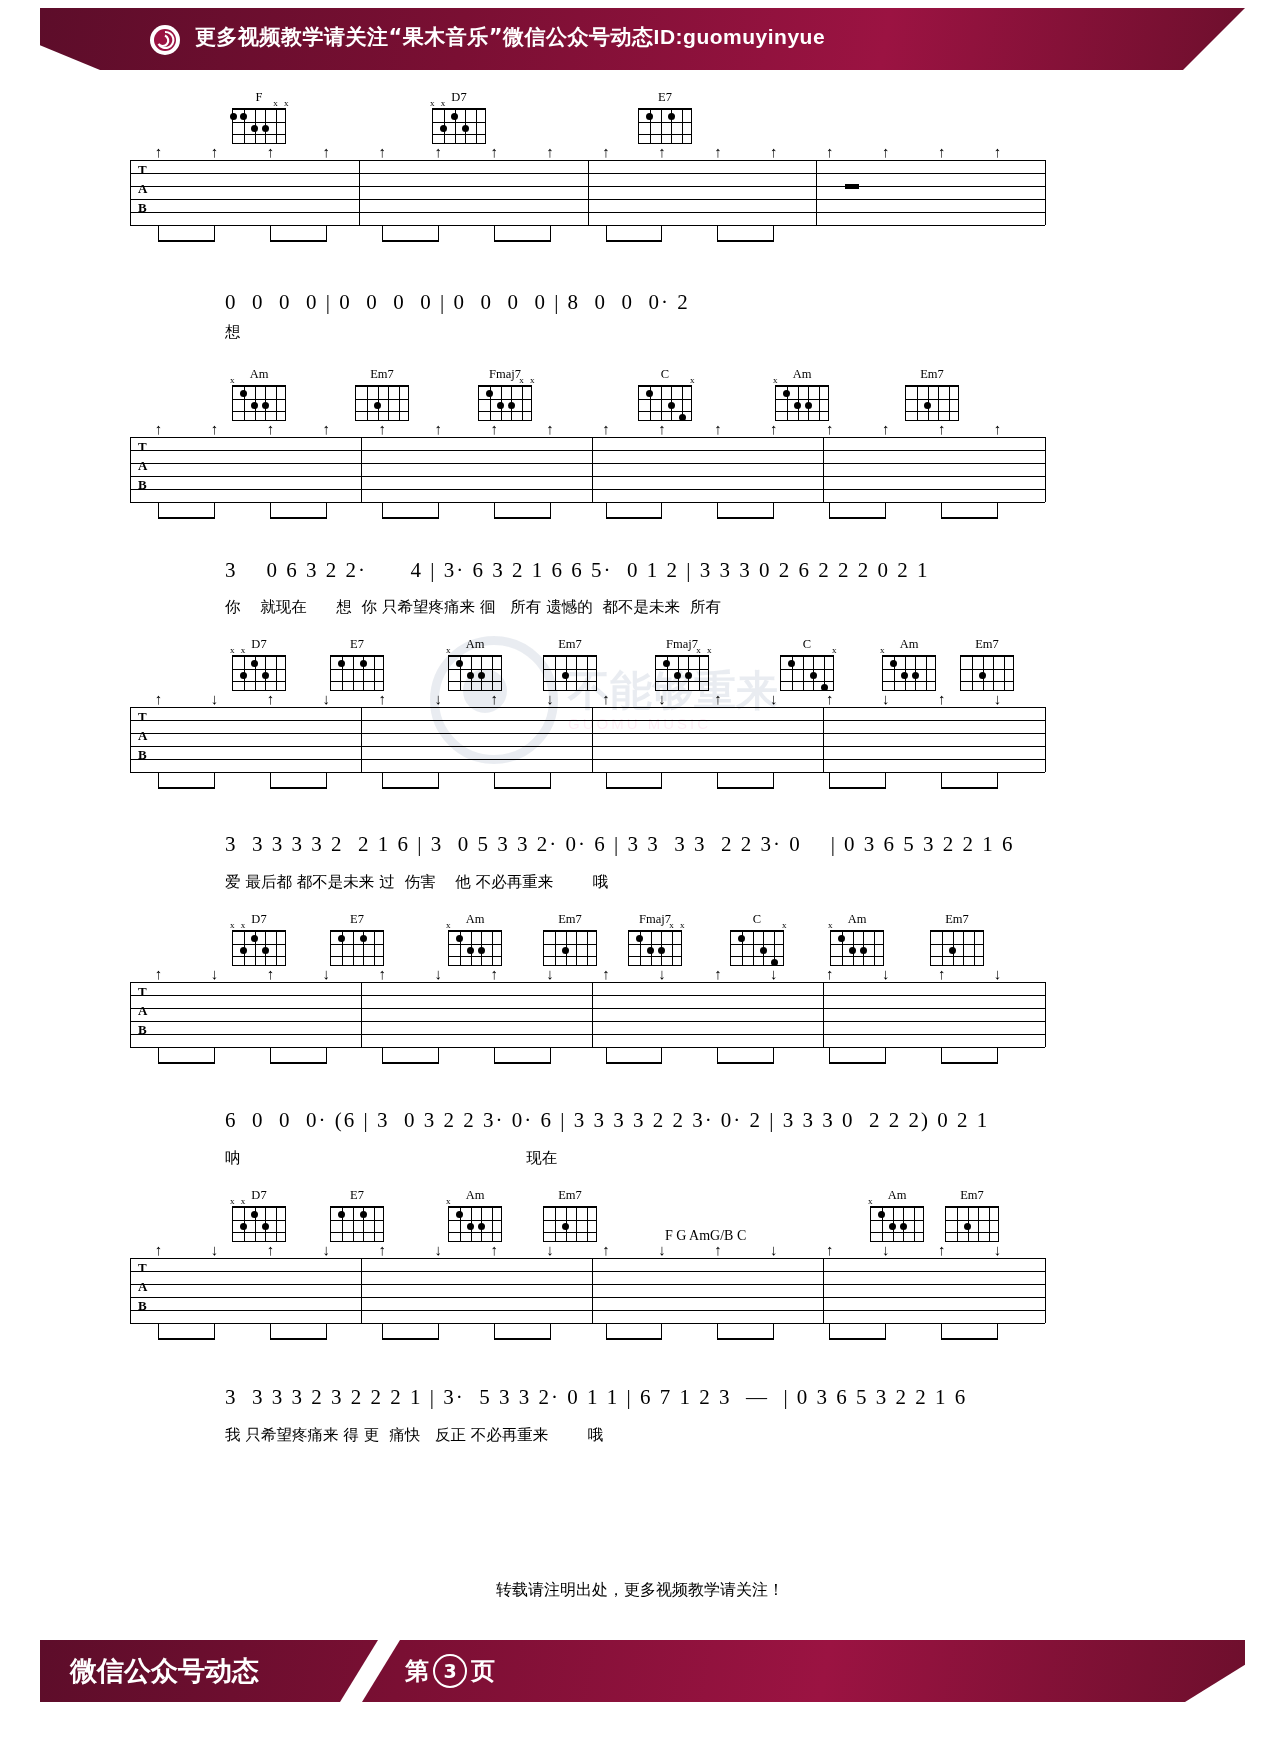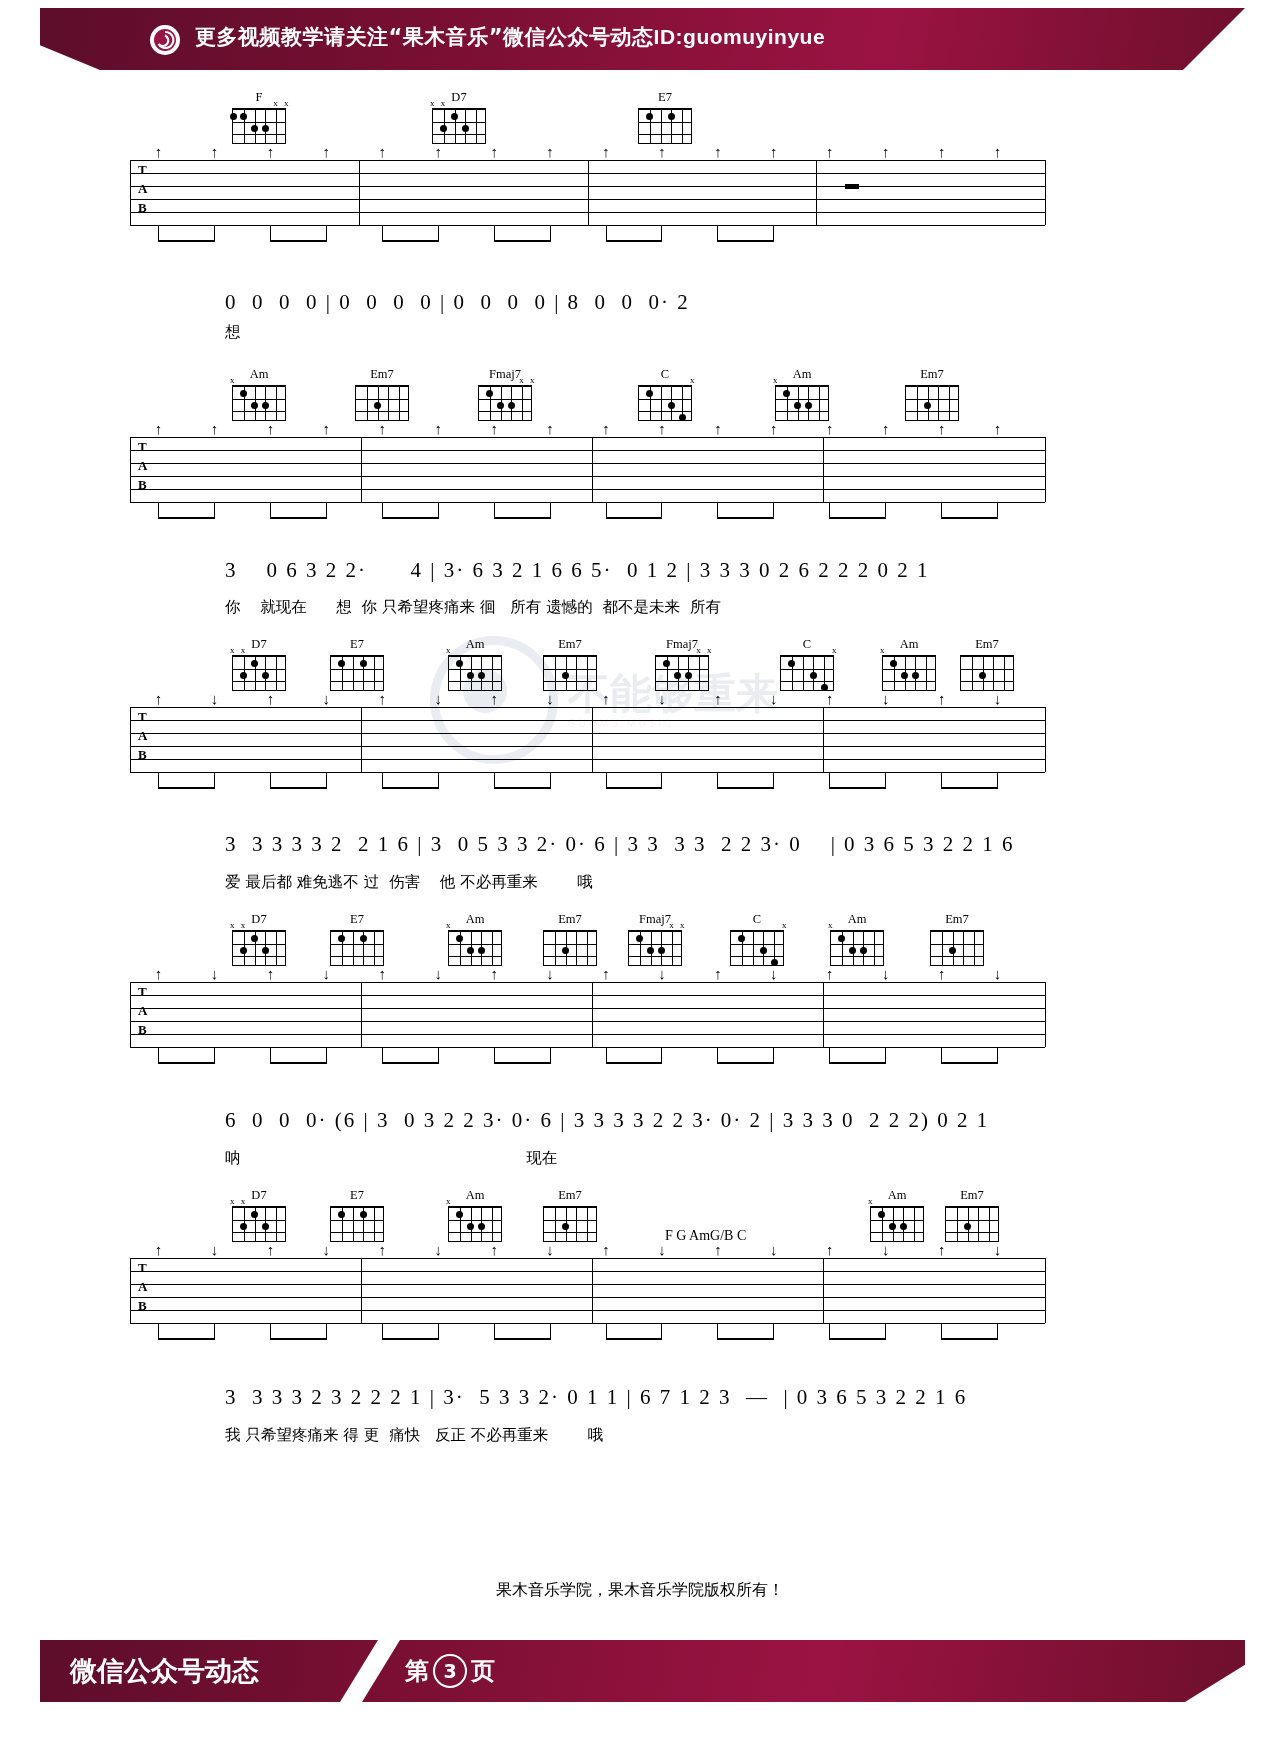--- a/index.html
+++ b/index.html
@@ -72,21 +72,21 @@
   }
 
   
   .watermark{
     position:absolute;left:430px;top:640px;width:360px;height:120px;opacity:.09;
     display:flex;align-items:center;gap:10px;pointer-events:none;
   }
   .wm-circle{width:110px;height:110px;border-radius:50%;border:9px solid #1b3a6b;position:relative;}
   .wm-circle:after{content:"";position:absolute;left:24px;top:24px;width:44px;height:44px;border-radius:50%;background:#1b3a6b;}
   .wm-text{font-size:42px;font-weight:bold;color:#1b3a6b;line-height:1.1;font-family:"DejaVu Sans",sans-serif;}
-  .wm-sub{font-size:10px;letter-spacing:3px;color:#ec4899;}
+  .wm-sub{font-size:15px;letter-spacing:3px;color:#ec4899;}
 
   
   .note-bottom{
     position:absolute;left:0;top:1580px;width:1280px;text-align:center;
     font-size:16px;color:#000;font-family:"DejaVu Sans","Liberation Sans",sans-serif;
   }
   .footer{position:absolute;left:40px;top:1640px;width:1205px;height:62px;}
   .footer-bg{
     position:absolute;left:0;top:0;width:100%;height:100%;
     background:linear-gradient(100deg,#5d0d2a 0%,#7a0f33 30%,#9b1342 65%,#6e0f2d 100%);
@@ -550,21 +550,21 @@
       <div class="stem" style="left: 829.25px; top: 773px; height: 16px;"></div>
       <div class="beam" style="left: 829.25px; top: 787px; width: 55.9375px;"></div>
       <div class="arrow" style="left: 881.188px; top: 691px;">↓</div>
       <div class="stem" style="left: 885.188px; top: 773px; height: 16px;"></div>
       <div class="arrow" style="left: 937.125px; top: 691px;">↑</div>
       <div class="stem" style="left: 941.125px; top: 773px; height: 16px;"></div>
       <div class="beam" style="left: 941.125px; top: 787px; width: 55.9375px;"></div>
       <div class="arrow" style="left: 993.062px; top: 691px;">↓</div>
       <div class="stem" style="left: 997.062px; top: 773px; height: 16px;"></div>
       <div class="nums" style="left: 225px; top: 832px; width: 830px; letter-spacing: 2px;">3  3 3 3 3 2  2 1 6 | 3  0 5 3 3 2· 0· 6 | 3 3  3 3  2 2 3· 0    | 0 3 6 5 3 2 2 1 6</div>
-      <div class="lyr" style="left: 225px; top: 872px;">爱 最后都 难免逃不 过  伤害    他 不必再重来        哦</div>
+      <div class="lyr" style="left: 225px; top: 872px;">爱 最后都 都不是未来 过  伤害    他 不必再重来        哦</div>
     </div>
     <div class="system">
       <div class="chord" style="left: 232px; top: 930px; width: 54px; height: 36px;">
         <div class="chord-name">D7</div>
         <div class="grid" style="width: 54px; height: 36px;">
           <div class="v" style="left: 10.8px;"></div>
           <div class="v" style="left: 21.6px;"></div>
           <div class="v" style="left: 32.4px;"></div>
           <div class="v" style="left: 43.2px;"></div>
           <div class="h" style="top: 12px;"></div>
@@ -872,21 +872,21 @@
       <div class="arrow" style="left: 937.125px; top: 1242px;">↑</div>
       <div class="stem" style="left: 941.125px; top: 1324px; height: 16px;"></div>
       <div class="beam" style="left: 941.125px; top: 1338px; width: 55.9375px;"></div>
       <div class="arrow" style="left: 993.062px; top: 1242px;">↓</div>
       <div class="stem" style="left: 997.062px; top: 1324px; height: 16px;"></div>
       <div class="nums" style="left: 225px; top: 1385px; width: 830px; letter-spacing: 2px;">3  3 3 3 2 3 2 2 2 1 | 3·  5 3 3 2· 0 1 1 | 6 7 1 2 3  —  | 0 3 6 5 3 2 2 1 6</div>
       <div class="lyr" style="left: 225px; top: 1425px;">我 只希望疼痛来 得 更  痛快   反正 不必再重来        哦</div>
     </div>
   </div>
 
-<div class="note-bottom">果木音乐学院，果木音乐学院版权所有！</div>
+<div class="note-bottom">转载请注明出处，更多视频教学请关注！</div>
 
 <div class="footer">
   <div class="footer-bg"></div>
   <div class="footer-left">微信公众号动态</div>
   <div class="footer-sep"></div>
   <div class="footer-page">
     <span>第</span>
     <span class="page-circle">3</span>
     <span>页</span>
   </div>

